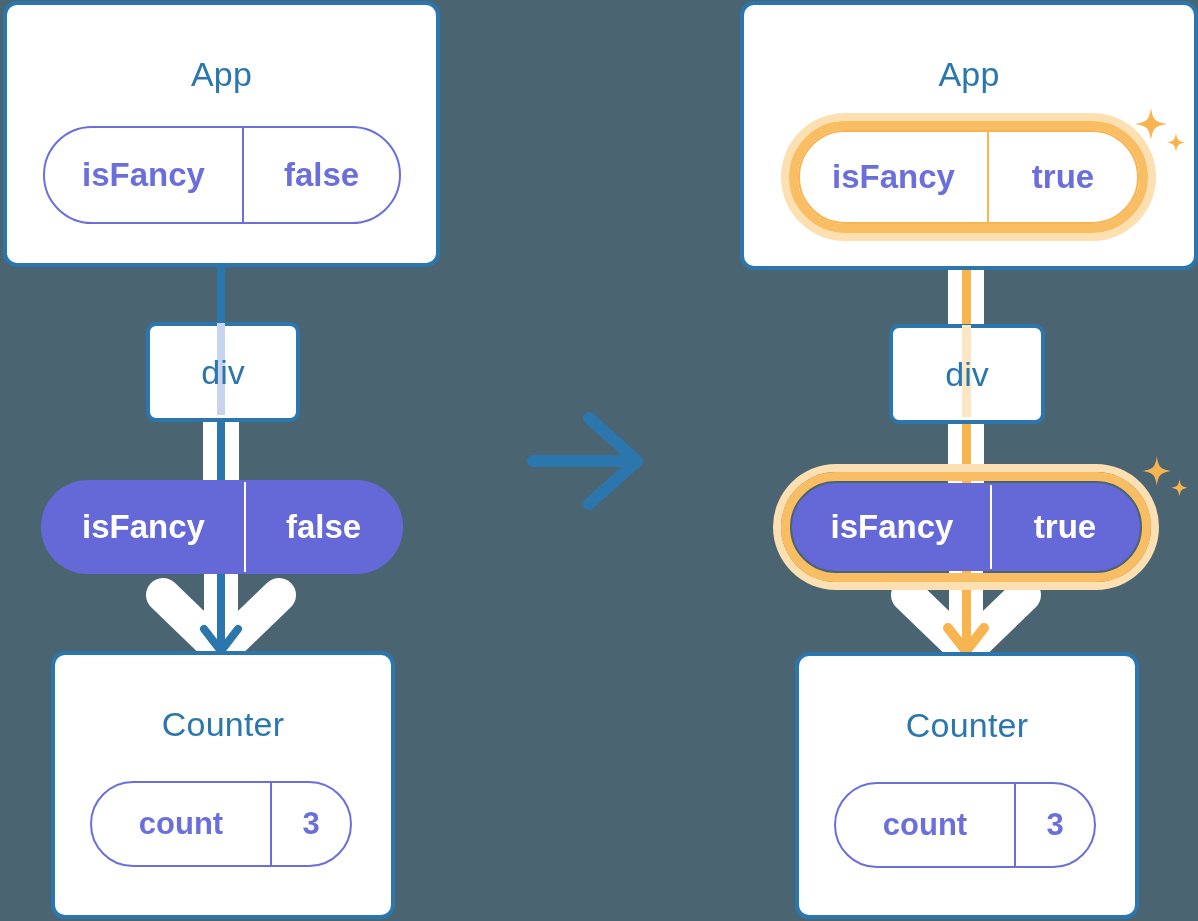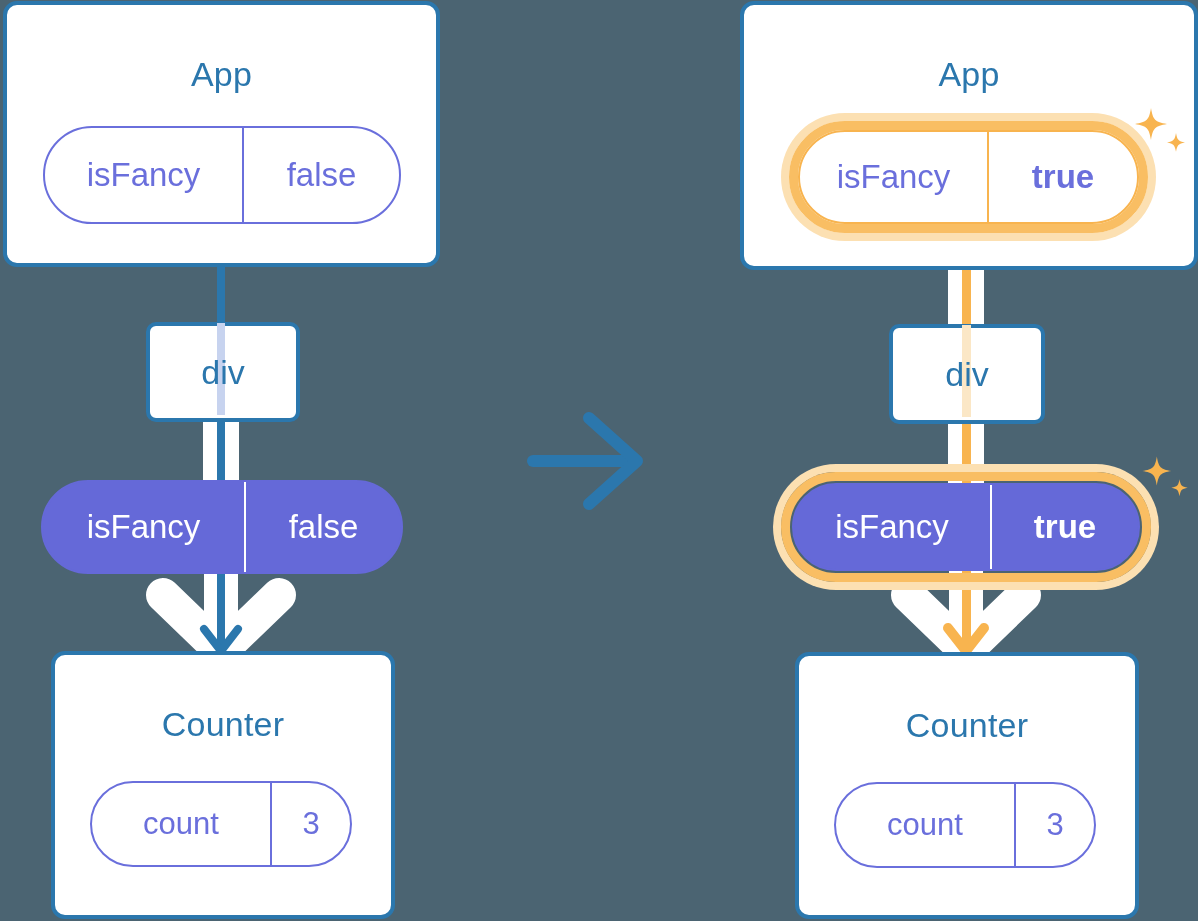--- a/index.html
+++ b/index.html
@@ -47,20 +47,21 @@
   .pill.filled{
     background:#6569d8;
     border:2px solid #6569d8;
   }
   .pill .seg{
     display:flex;
     align-items:center;
     justify-content:center;
     box-sizing:border-box;
     white-space:nowrap;
+    font-weight:bold;
   }
   .pill .seg.key{flex:1 1 auto;}
   .pill .seg.val{flex:0 0 auto;border-left:2px solid #6a6fdc;}
   .pill.filled .seg.val{border-left:2px solid #ffffff;}
   .pill.outline .seg{color:#6a6fdc;}
   .pill.filled .seg{color:#ffffff;}
   .pill .seg.bold{font-weight:bold;}
 
   
   .ring{

